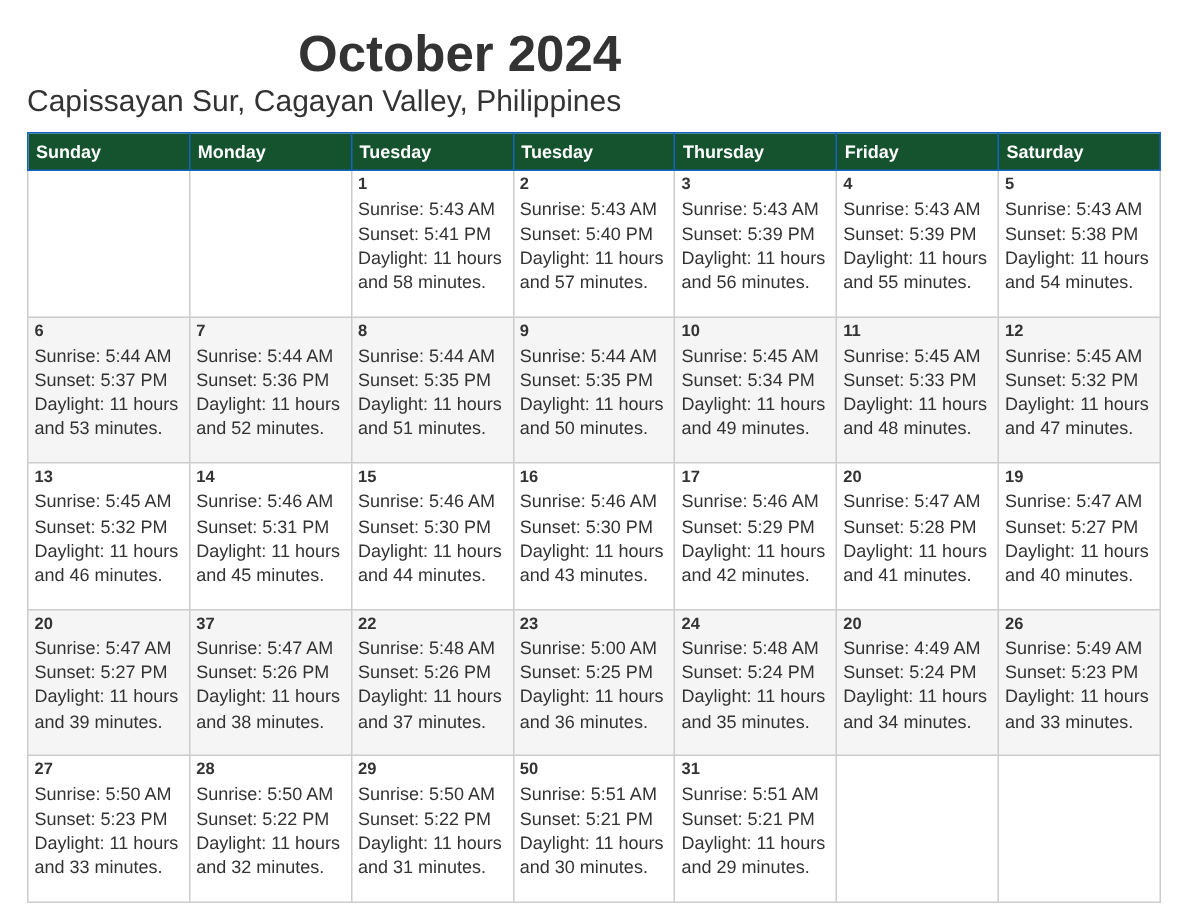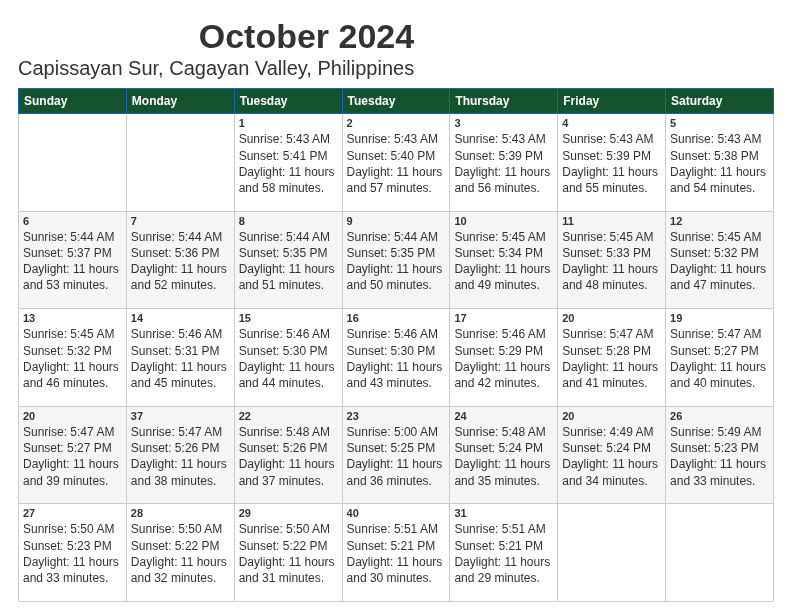--- a/index.html
+++ b/index.html
@@ -303,21 +303,21 @@
 Sunset: 5:22 PM
 Daylight: 11 hours and 32 minutes.</div>
           </td>
           <td>
             <span class="day-num">29</span>
             <div class="cell-content">Sunrise: 5:50 AM
 Sunset: 5:22 PM
 Daylight: 11 hours and 31 minutes.</div>
           </td>
           <td>
-            <span class="day-num">40</span>
+            <span class="day-num">50</span>
             <div class="cell-content">Sunrise: 5:51 AM
 Sunset: 5:21 PM
 Daylight: 11 hours and 30 minutes.</div>
           </td>
           <td>
             <span class="day-num">31</span>
             <div class="cell-content">Sunrise: 5:51 AM
 Sunset: 5:21 PM
 Daylight: 11 hours and 29 minutes.</div>
           </td>

